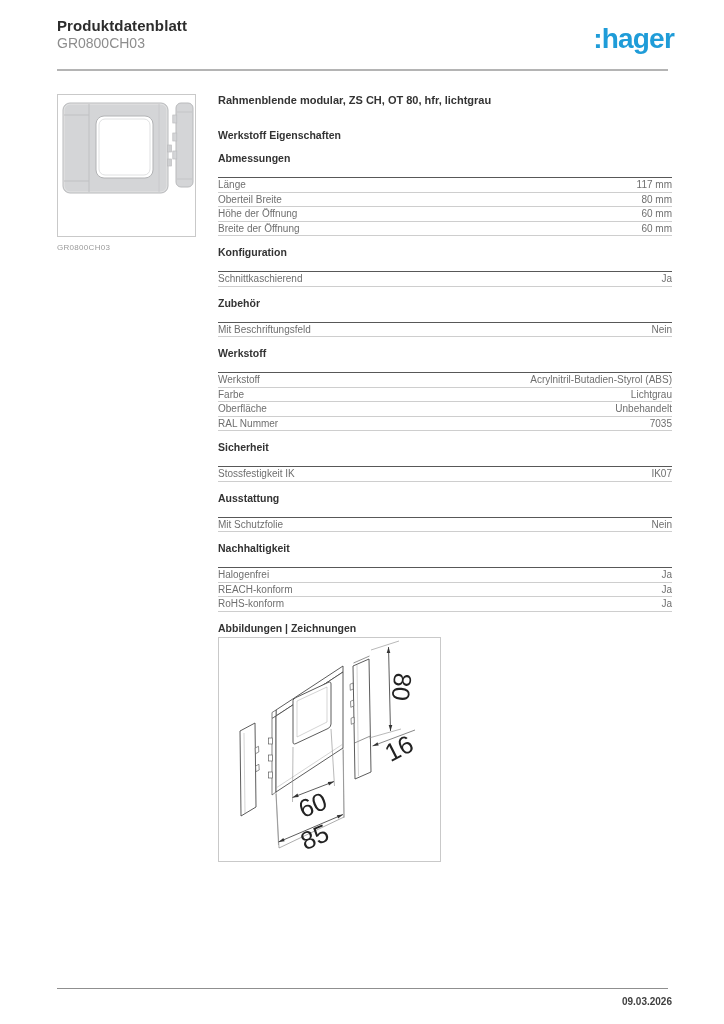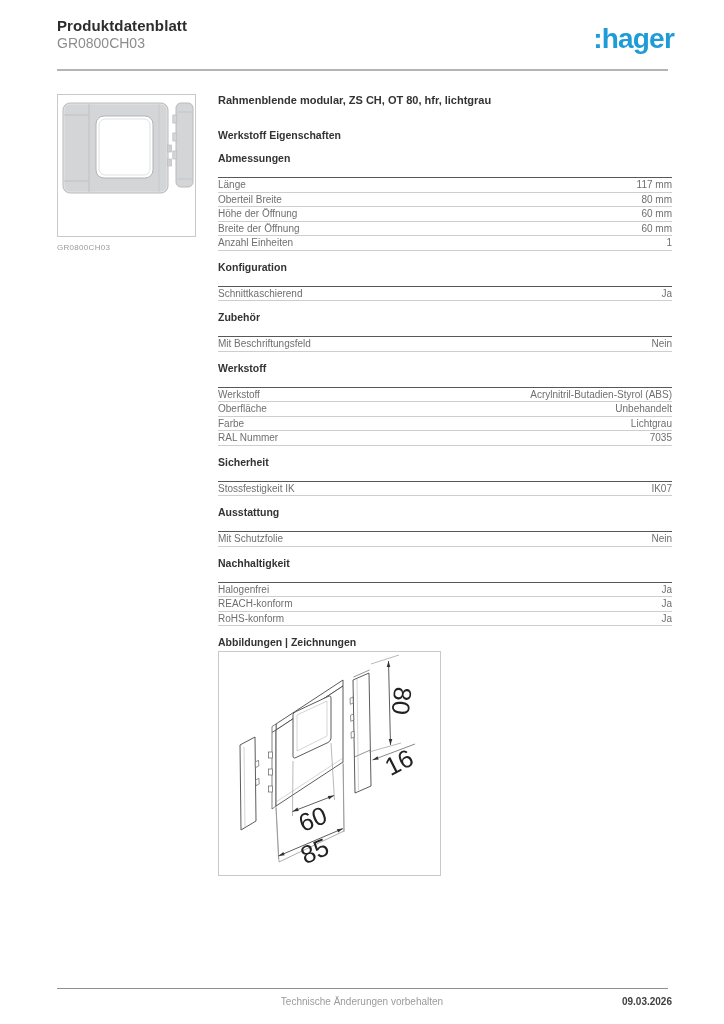--- a/index.html
+++ b/index.html
@@ -101,24 +101,20 @@
   <div class="spec-row">
     <span class="spec-label">Höhe der Öffnung</span>
     <span class="spec-value">60 mm</span>
   </div>
 
   <div class="spec-row">
     <span class="spec-label">Breite der Öffnung</span>
     <span class="spec-value">60 mm</span>
   </div>
 
-  <div class="spec-row">
-    <span class="spec-label">Anzahl Einheiten</span>
-    <span class="spec-value">1</span>
-  </div>
 </div>
   </section>
 
   <section class="spec-section">
     <h3 class="section-title">Konfiguration</h3>
     <div class="rows">
 
   <div class="spec-row">
     <span class="spec-label">Schnittkaschierend</span>
     <span class="spec-value">Ja</span>
@@ -138,27 +134,27 @@
 
   <section class="spec-section">
     <h3 class="section-title">Werkstoff</h3>
     <div class="rows">
   <div class="spec-row">
     <span class="spec-label">Werkstoff</span>
     <span class="spec-value">Acrylnitril-Butadien-Styrol (ABS)</span>
   </div>
 
   <div class="spec-row">
+    <span class="spec-label">Farbe</span>
+    <span class="spec-value">Lichtgrau</span>
+  </div>
+
+  <div class="spec-row">
     <span class="spec-label">Oberfläche</span>
     <span class="spec-value">Unbehandelt</span>
-  </div>
-
-  <div class="spec-row">
-    <span class="spec-label">Farbe</span>
-    <span class="spec-value">Lichtgrau</span>
   </div>
 
   <div class="spec-row">
     <span class="spec-label">RAL Nummer</span>
     <span class="spec-value">7035</span>
   </div>
 </div>
   </section>
 
   <section class="spec-section">
@@ -270,16 +266,15 @@
           <polygon points="59.5,204 65.7,203.3 64.3,199.9" fill="#333333"></polygon>
           <polygon points="124,176.5 119.2,180.6 117.8,177.2" fill="#333333"></polygon>
           <text x="99" y="207" transform="rotate(-23 99 207)" text-anchor="middle" font-size="25" fill="#222222">85</text>
         </g>
       </svg>
     </div>
   </div>
 
   <div class="footer-rule"></div>
   <span class="f-left">hager.com/de-ch</span>
-  <span class="f-center">Technische Änderungen vorbehalten</span>
   <span class="f-right">09.03.2026</span>
 
 </div>
 
 </body></html>

